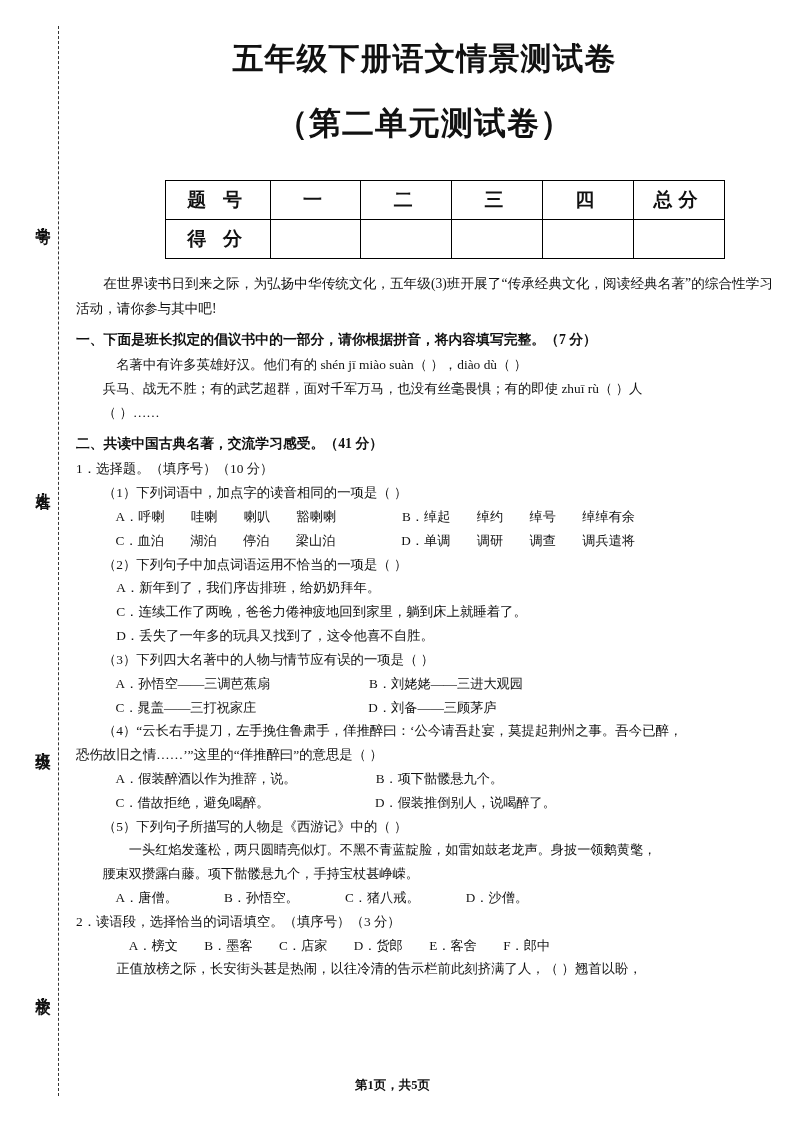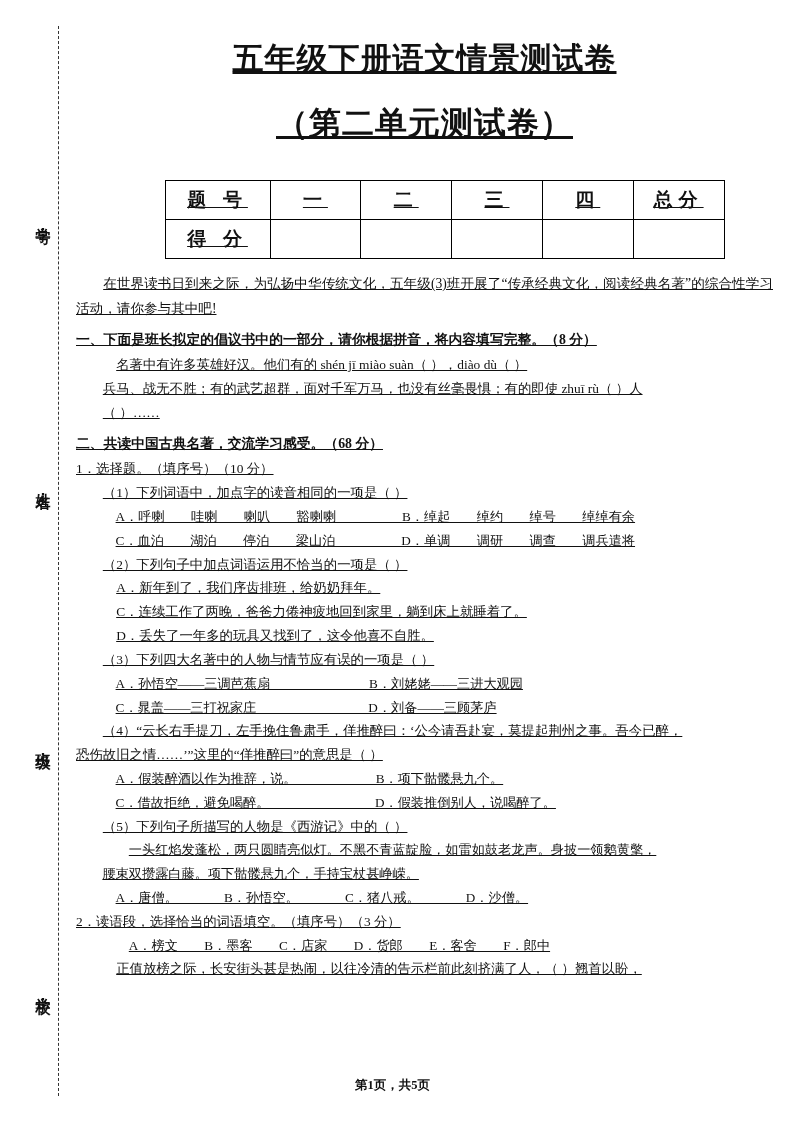--- a/index.html
+++ b/index.html
@@ -53,21 +53,20 @@
   .vlabel.l1 { top: 190px; }
   .vlabel.l2 { top: 455px; }
   .vlabel.l3 { top: 715px; }
   .vlabel.l4 { top: 960px; }
 
   .content {
     position: absolute;
     left: 76px;
     right: 20px;
     top: 20px;
-    text-decoration: underline;
   }
 
   .doc-title {
     text-align: center;
     font-size: 31px;
     font-weight: bold;
     letter-spacing: 1px;
     margin-top: 18px;
     font-family: "Liberation Serif", "DejaVu Serif", serif;
   }
@@ -183,26 +182,26 @@
           <td></td>
           <td></td>
           <td></td>
         </tr>
       </tbody>
         </table>
     </div>
 
     <div class="para indent2">在世界读书日到来之际，为弘扬中华传统文化，五年级(3)班开展了“传承经典文化，阅读经典名著”的综合性学习活动，请你参与其中吧!</div>
 
-    <div class="section-head">一、下面是班长拟定的倡议书中的一部分，请你根据拼音，将内容填写完整。（8 分）</div>
+    <div class="section-head">一、下面是班长拟定的倡议书中的一部分，请你根据拼音，将内容填写完整。（7 分）</div>
     <div class="q-line indent3">名著中有许多英雄好汉。他们有的 shén jī miào suàn（                ），diào dù（              ）</div>
     <div class="q-line indent2">兵马、战无不胜；有的武艺超群，面对千军万马，也没有丝毫畏惧；有的即使 zhuī rù（              ）人</div>
     <div class="q-line indent2">（                ）……</div>
 
-    <div class="section-head">二、共读中国古典名著，交流学习感受。（68 分）</div>
+    <div class="section-head">二、共读中国古典名著，交流学习感受。（41 分）</div>
 
     <div class="q-line">1．选择题。（填序号）（10 分）</div>
     <div class="q-line indent2">（1）下列词语中，加点字的读音相同的一项是（        ）</div>
     <div class="q-line opts indent3">A．呼喇        哇喇        喇叭        豁喇喇                    B．绰起        绰约        绰号        绰绰有余</div>
     <div class="q-line opts indent3">C．血泊        湖泊        停泊        梁山泊                    D．单调        调研        调查        调兵遣将</div>
 
     <div class="q-line indent2">（2）下列句子中加点词语运用不恰当的一项是（        ）</div>
     <div class="q-line indent3">A．新年到了，我们序齿排班，给奶奶拜年。</div>
     <div class="q-line indent3">C．连续工作了两晚，爸爸力倦神疲地回到家里，躺到床上就睡着了。</div>
     <div class="q-line indent3">D．丢失了一年多的玩具又找到了，这令他喜不自胜。</div>

